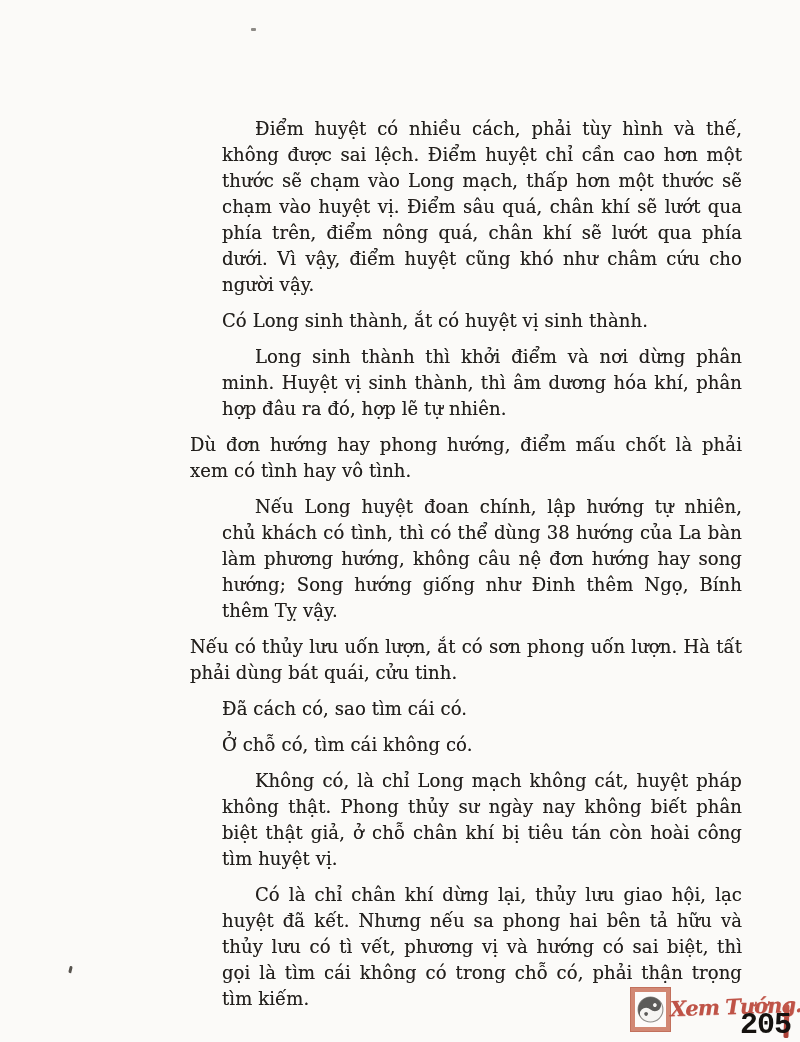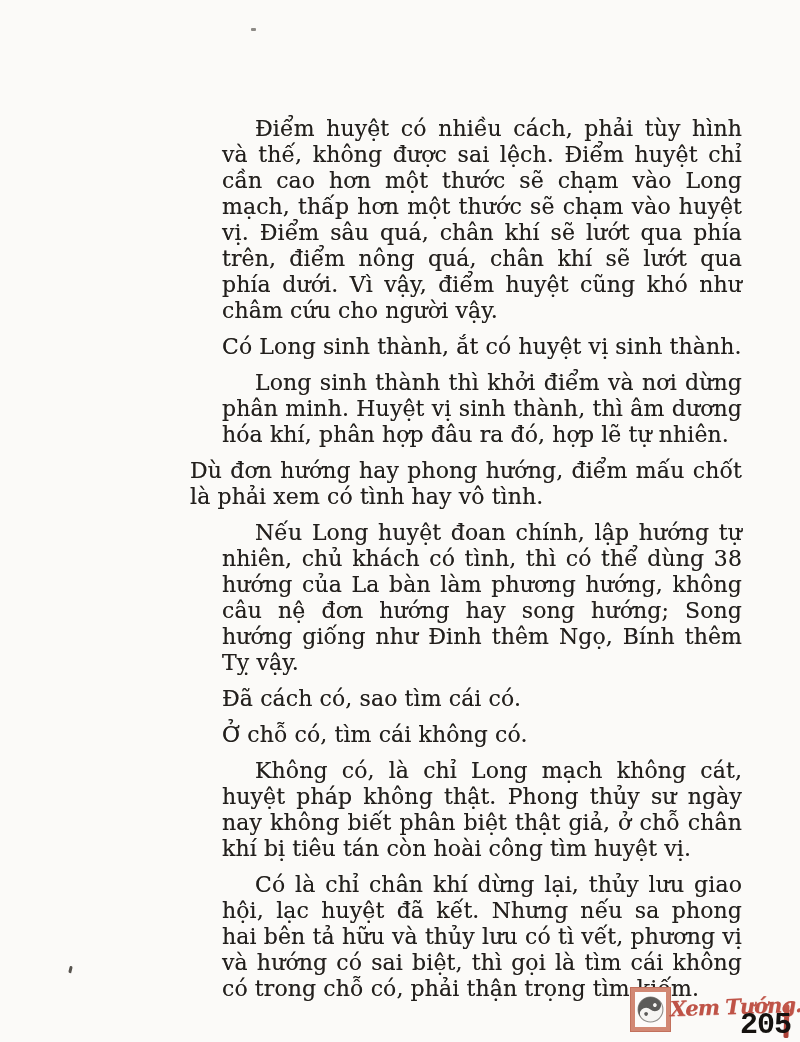--- a/index.html
+++ b/index.html
@@ -15,21 +15,21 @@
     overflow: hidden;
     color: #221f1c;
   }
   .text-block {
     position: absolute;
     left: 190px; top: 116px;
     width: 560px;
   }
   .para {
     margin: 0 8px 10px 0;
-    font-size: 22px;
+    font-size: 18px;
     line-height: 26px;
     text-align: justify;
     letter-spacing: 0.1px;
     color: #221f1c;
     text-shadow: 0 0 0.5px rgba(30,26,22,0.55);
   }
   .para.indented-block { margin-left: 32px; text-indent: 33px; }
   .para.maxim         { margin-left: 32px; }
   .para.flush         { margin-left: 0; }
 
@@ -88,20 +88,21 @@
 <div class="page">
 
   <div class="speck-top"></div>
 
   <div class="text-block">
       <p class="para indented-block">Điểm huyệt có nhiều cách, phải tùy hình và thế, không được sai lệch. Điểm huyệt chỉ cần cao hơn một thước sẽ chạm vào Long mạch, thấp hơn một thước sẽ chạm vào huyệt vị. Điểm sâu quá, chân khí sẽ lướt qua phía trên, điểm nông quá, chân khí sẽ lướt qua phía dưới. Vì vậy, điểm huyệt cũng khó như châm cứu cho người vậy.</p>
       <p class="para maxim">Có Long sinh thành, ắt có huyệt vị sinh thành.</p>
       <p class="para indented-block">Long sinh thành thì khởi điểm và nơi dừng phân minh. Huyệt vị sinh thành, thì âm dương hóa khí, phân hợp đâu ra đó, hợp lẽ tự nhiên.</p>
       <p class="para flush">Dù đơn hướng hay phong hướng, điểm mấu chốt là phải xem có tình hay vô tình.</p>
       <p class="para indented-block">Nếu Long huyệt đoan chính, lập hướng tự nhiên, chủ khách có tình, thì có thể dùng 38 hướng của La bàn làm phương hướng, không câu nệ đơn hướng hay song hướng; Song hướng giống như Đinh thêm Ngọ, Bính thêm Tỵ vậy.</p>
+      <p class="para flush">Nếu có thủy lưu uốn lượn, ắt có sơn phong uốn lượn. Hà tất phải dùng bát quái, cửu tinh.</p>
       <p class="para maxim">Đã cách có, sao tìm cái có.</p>
       <p class="para maxim">Ở chỗ có, tìm cái không có.</p>
       <p class="para indented-block">Không có, là chỉ Long mạch không cát, huyệt pháp không thật. Phong thủy sư ngày nay không biết phân biệt thật giả, ở chỗ chân khí bị tiêu tán còn hoài công tìm huyệt vị.</p>
       <p class="para indented-block">Có là chỉ chân khí dừng lại, thủy lưu giao hội, lạc huyệt đã kết. Nhưng nếu sa phong hai bên tả hữu và thủy lưu có tì vết, phương vị và hướng có sai biệt, thì gọi là tìm cái không có trong chỗ có, phải thận trọng tìm kiếm.</p>
     </div>
 
   <div class="tick-bottom"></div>
 
   <div class="logo-box">
     <svg viewBox="0 0 100 100" width="27" height="27" aria-hidden="true">

